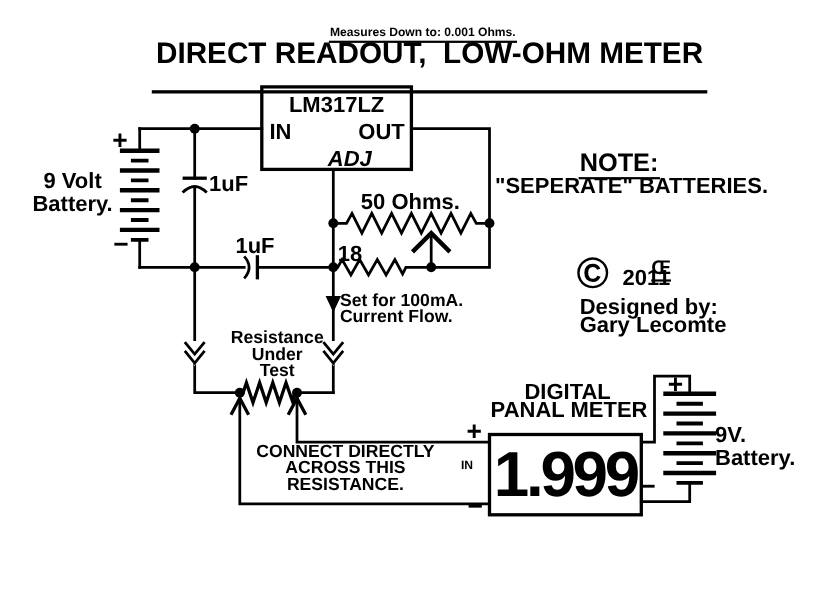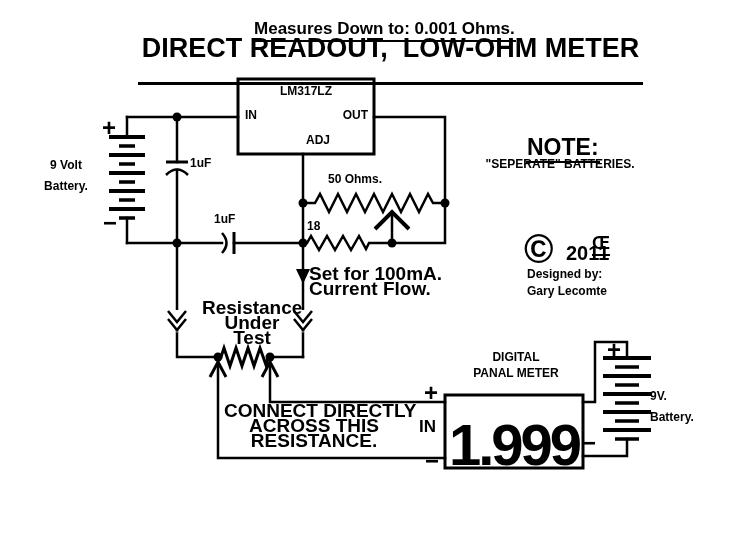--- a/index.html
+++ b/index.html
@@ -8,27 +8,27 @@
     font-family:"Liberation Sans", sans-serif;color:#000;overflow:hidden;
   }
   #schem{position:absolute;left:0;top:0;}
   .lbl{
     position:absolute;font-weight:700;color:#000;white-space:pre;
     font-family:"Liberation Sans", sans-serif;line-height:1.2;
   }
   .ctr{text-align:center;}
   .u3{border-bottom:3px solid #000;padding:0 4px 17px 4px;display:inline-block;}
   .u2{border-bottom:2px solid #000;padding:0 1px 0 1px;display:inline-block;}
-  .f15{font-size:19px;line-height:15px;}
-  .f16{font-size:12px;}
-  .f17{font-size:17px;}
+  .f15{font-size:16px;line-height:15px;}
+  .f16{font-size:20px;}
+  .f17{font-size:11px;}
   .sign{font-size:24px;line-height:1;}
   .meter-value{
     display:flex;align-items:center;justify-content:center;
-    font-size:58px;letter-spacing:-3px;line-height:1;margin-top:13px;
+    font-size:58px;letter-spacing:-3px;line-height:1;
   }
 </style>
 </head>
 <body>
 
 <div id="stage">
 
   <svg id="schem" width="751" height="535" viewBox="0 0 751 535">
 
     <g stroke="#000" stroke-width="2.5" fill="none" stroke-linecap="square">
@@ -109,21 +109,21 @@
   <div class="lbl ctr" style="left:0;top:3;width:751px;font-size:27px;">
     <span class="u3">DIRECT READOUT,  LOW-OHM METER</span>
   </div>
   <div class="lbl ctr" style="left:0;top:37;width:751px;">
     <span class="u2 f17">Measures Down to: 0.001 Ohms.</span>
   </div>
 
   <div class="lbl ctr f16" style="left:238px;top:84px;width:136px;">LM317LZ</div>
   <div class="lbl f16" style="left:245px;top:108px;">IN</div>
   <div class="lbl f16" style="left:240px;top:108px;width:128px;text-align:right;">OUT</div>
-  <div class="lbl ctr f16" style="left:238px;top:133px;width:160px;">ADJ</div>
+  <div class="lbl ctr f16" style="left:238px;top:133px;width:160px;font-style:italic;">ADJ</div>
 
   <div class="lbl sign" style="left:102px;top:116px;">+</div>
   <div class="lbl sign" style="left:103px;top:211px;">−</div>
   <div class="lbl ctr f16" style="left:16px;top:155px;width:100px;line-height:21px;">9 Volt
 Battery.</div>
 
   <div class="lbl f16" style="left:190px;top:156px;">1uF</div>
   <div class="lbl f16" style="left:214px;top:212px;">1uF</div>
 
   <div class="lbl f16" style="left:328px;top:172px;">50 Ohms.</div>

